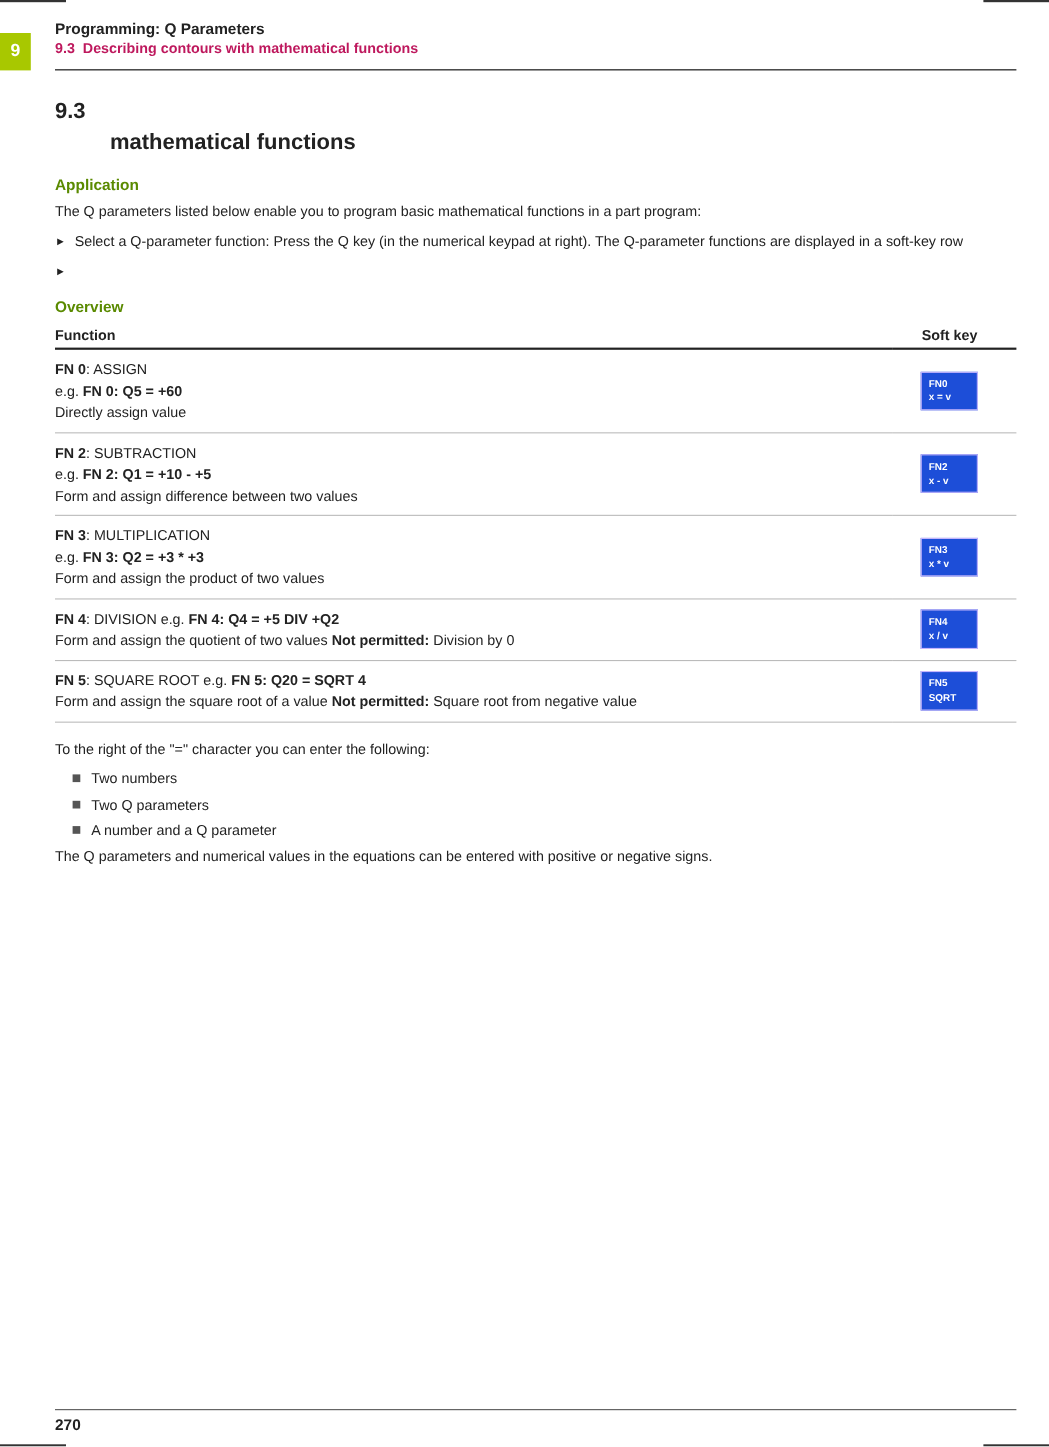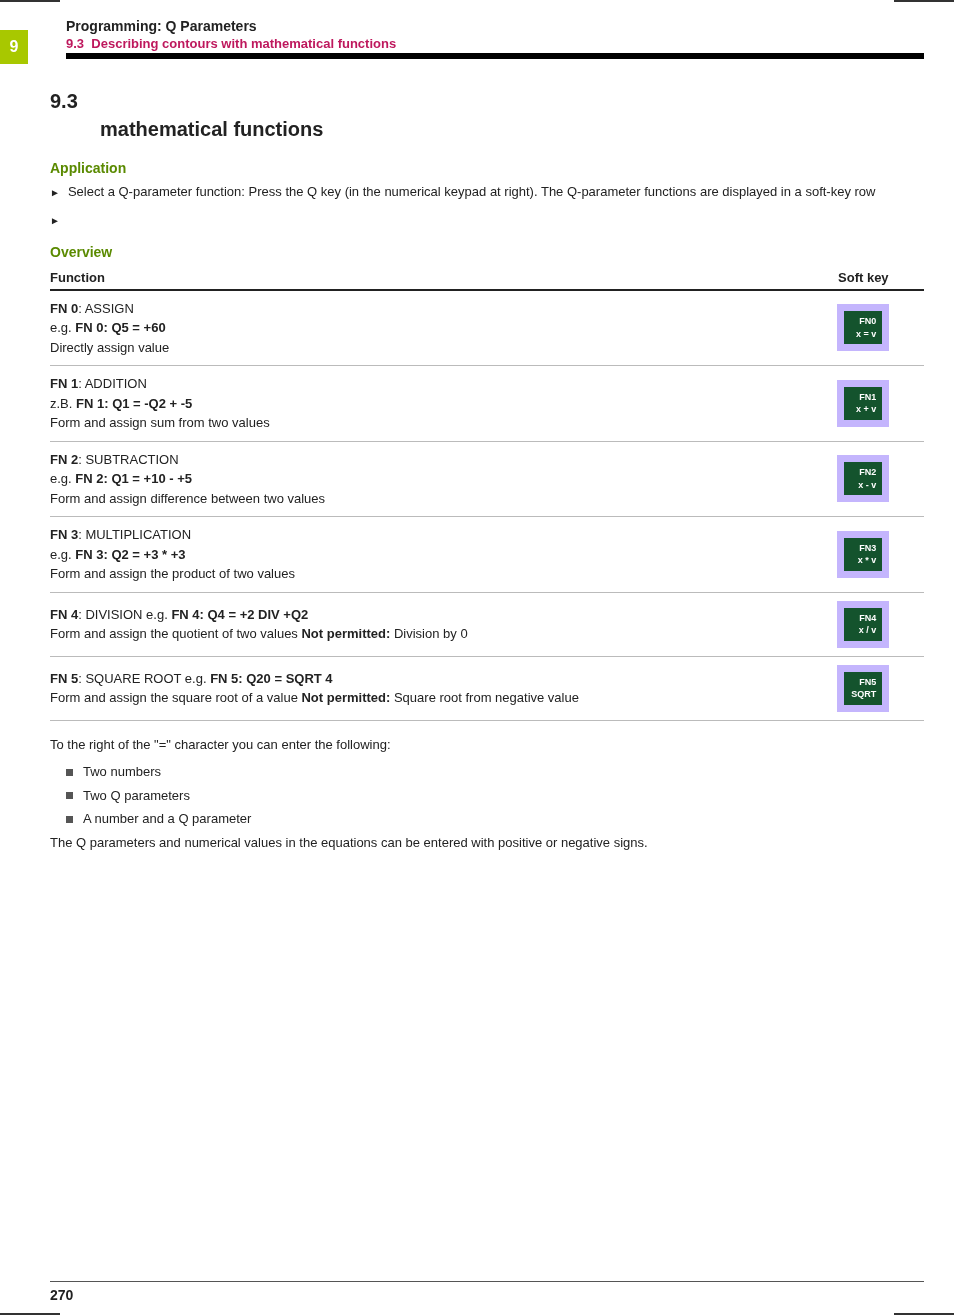--- a/index.html
+++ b/index.html
@@ -48,23 +48,23 @@
       color: #fff;
       font-size: 16px;
       font-weight: bold;
       text-align: center;
       padding: 8px 4px;
     }
 
     
     .page-header {
       position: absolute;
-      top: 18px; left: 66px; right: 30px;
-      border-bottom: 6px solid #000000;
-      padding-bottom: 2px;
+      top: 18px; left: 50px; right: 30px;
+      border-bottom: 1px solid #000000;
+      padding-bottom: 12px;
     }
     .header-chapter-title {
       font-size: 14px;
       font-weight: bold;
       color: #222;
     }
     .header-section-title {
       font-size: 13px;
       color: #be185d;
       font-weight: bold;
@@ -188,29 +188,29 @@
       line-height: 1.5;
     }
     .overview-table tbody td.td-softkey {
       text-align: center;
       vertical-align: middle;
     }
 
     
     .softkey-btn {
       display: inline-block;
-      background: #14532d;
+      background: #1d4ed8;
       color: #fff;
       font-size: 9px;
       font-weight: bold;
-      text-align: right;
+      text-align: left;
       padding: 4px 6px;
       min-width: 52px;
       line-height: 1.4;
-      border: 7px solid #c4b5fd;
+      border: 1px solid #c4b5fd;
     }
     .softkey-btn .sk-title {
       font-size: 9px;
       font-weight: bold;
       display: block;
     }
     .softkey-btn .sk-formula {
       font-size: 9px;
       display: block;
     }
@@ -263,20 +263,21 @@
 
   <div class="section-number-heading">
     <span class="section-number">9.3</span>
     <span class="section-title-text">
       <br>
       <span>mathematical functions</span>
     </span>
   </div>
 
   <div class="subsection-heading">Application</div>
+  <p class="body-text">The Q parameters listed below enable you to program basic mathematical functions in a part program:</p>
 
   <ul class="bullet-list">
     <li>
       <span class="bullet-triangle">►</span>
       <span>Select a Q-parameter function: Press the Q key (in the numerical keypad at right). The Q-parameter functions are displayed in a soft-key row</span>
     </li>
     <li>
       <span class="bullet-triangle">►</span>
     </li>
   </ul>
@@ -299,33 +300,20 @@
           Directly assign value
         </td>
         <td class="td-softkey">
           <div class="softkey-btn">
             <span class="sk-title">FN0</span>
             <span class="sk-formula">x = v</span>
           </div>
         </td>
       </tr>
 
-      <tr>
-        <td>
-          <span class="fn-bold">FN 1</span>: ADDITION<br>
-          z.B. <span class="fn-bold">FN 1: Q1 = -Q2 + -5</span><br>
-          Form and assign sum from two values
-        </td>
-        <td class="td-softkey">
-          <div class="softkey-btn">
-            <span class="sk-title">FN1</span>
-            <span class="sk-formula">x + v</span>
-          </div>
-        </td>
-      </tr>
 
       <tr>
         <td>
           <span class="fn-bold">FN 2</span>: SUBTRACTION<br>
           e.g. <span class="fn-bold">FN 2: Q1 = +10 - +5</span><br>
           Form and assign difference between two values
         </td>
         <td class="td-softkey">
           <div class="softkey-btn">
             <span class="sk-title">FN2</span>
@@ -343,21 +331,21 @@
         <td class="td-softkey">
           <div class="softkey-btn">
             <span class="sk-title">FN3</span>
             <span class="sk-formula">x * v</span>
           </div>
         </td>
       </tr>
 
       <tr>
         <td>
-          <span class="fn-bold">FN 4</span>: DIVISION e.g. <span class="fn-bold">FN 4: Q4 = +2 DIV +Q2</span><br>
+          <span class="fn-bold">FN 4</span>: DIVISION e.g. <span class="fn-bold">FN 4: Q4 = +5 DIV +Q2</span><br>
           Form and assign the quotient of two values <span class="fn-bold">Not permitted:</span> Division by 0
         </td>
         <td class="td-softkey">
           <div class="softkey-btn">
             <span class="sk-title">FN4</span>
             <span class="sk-formula">x / v</span>
           </div>
         </td>
       </tr>
 

